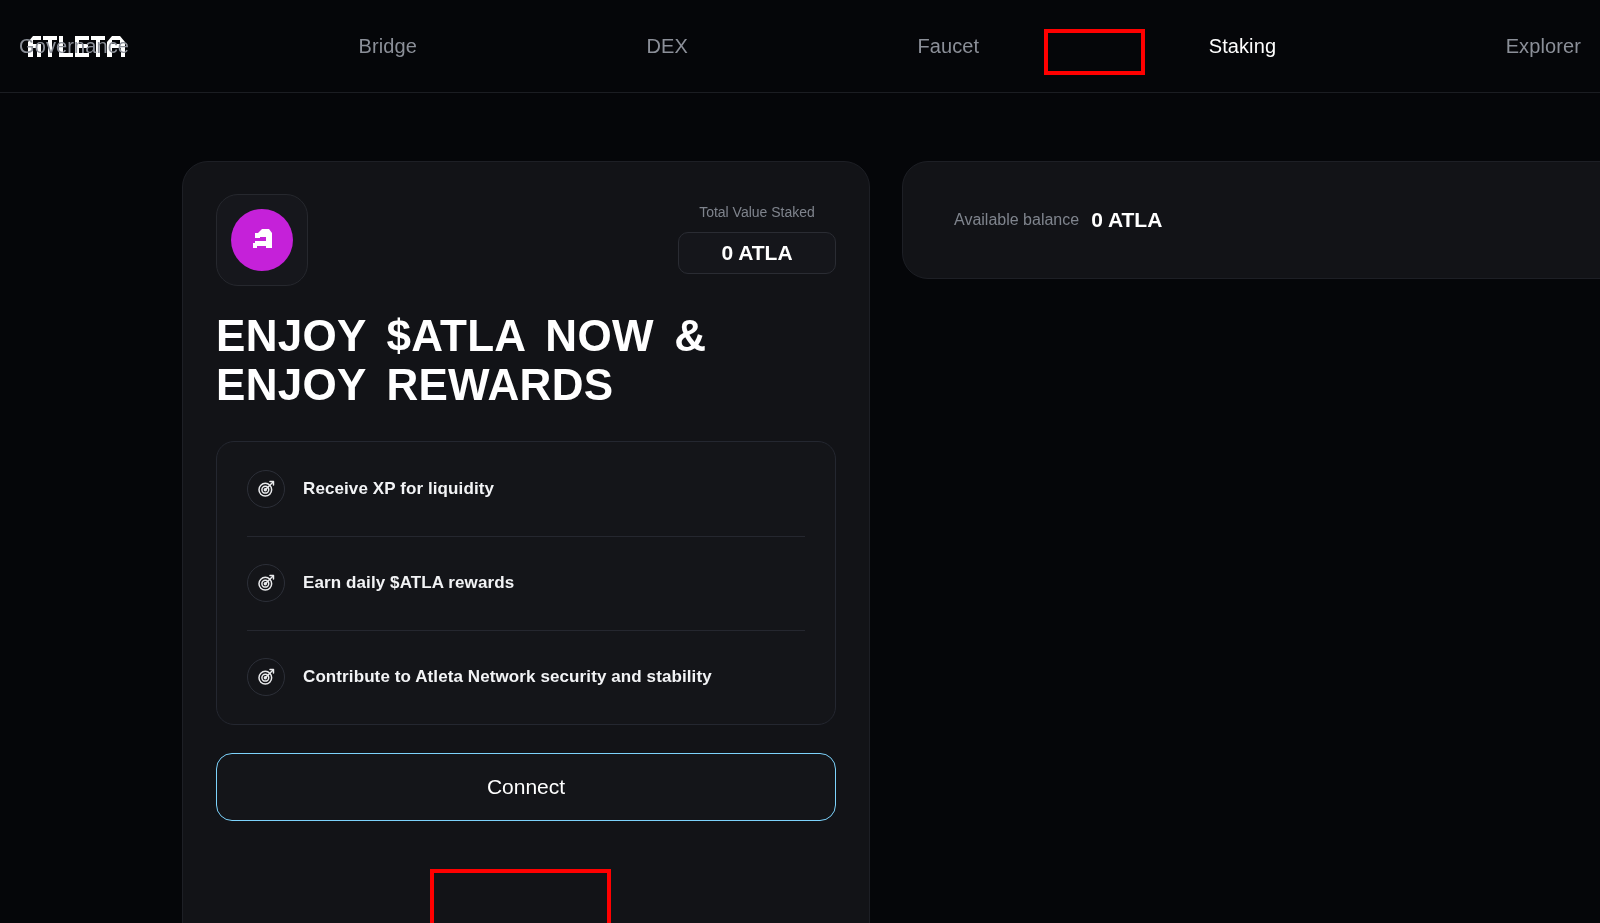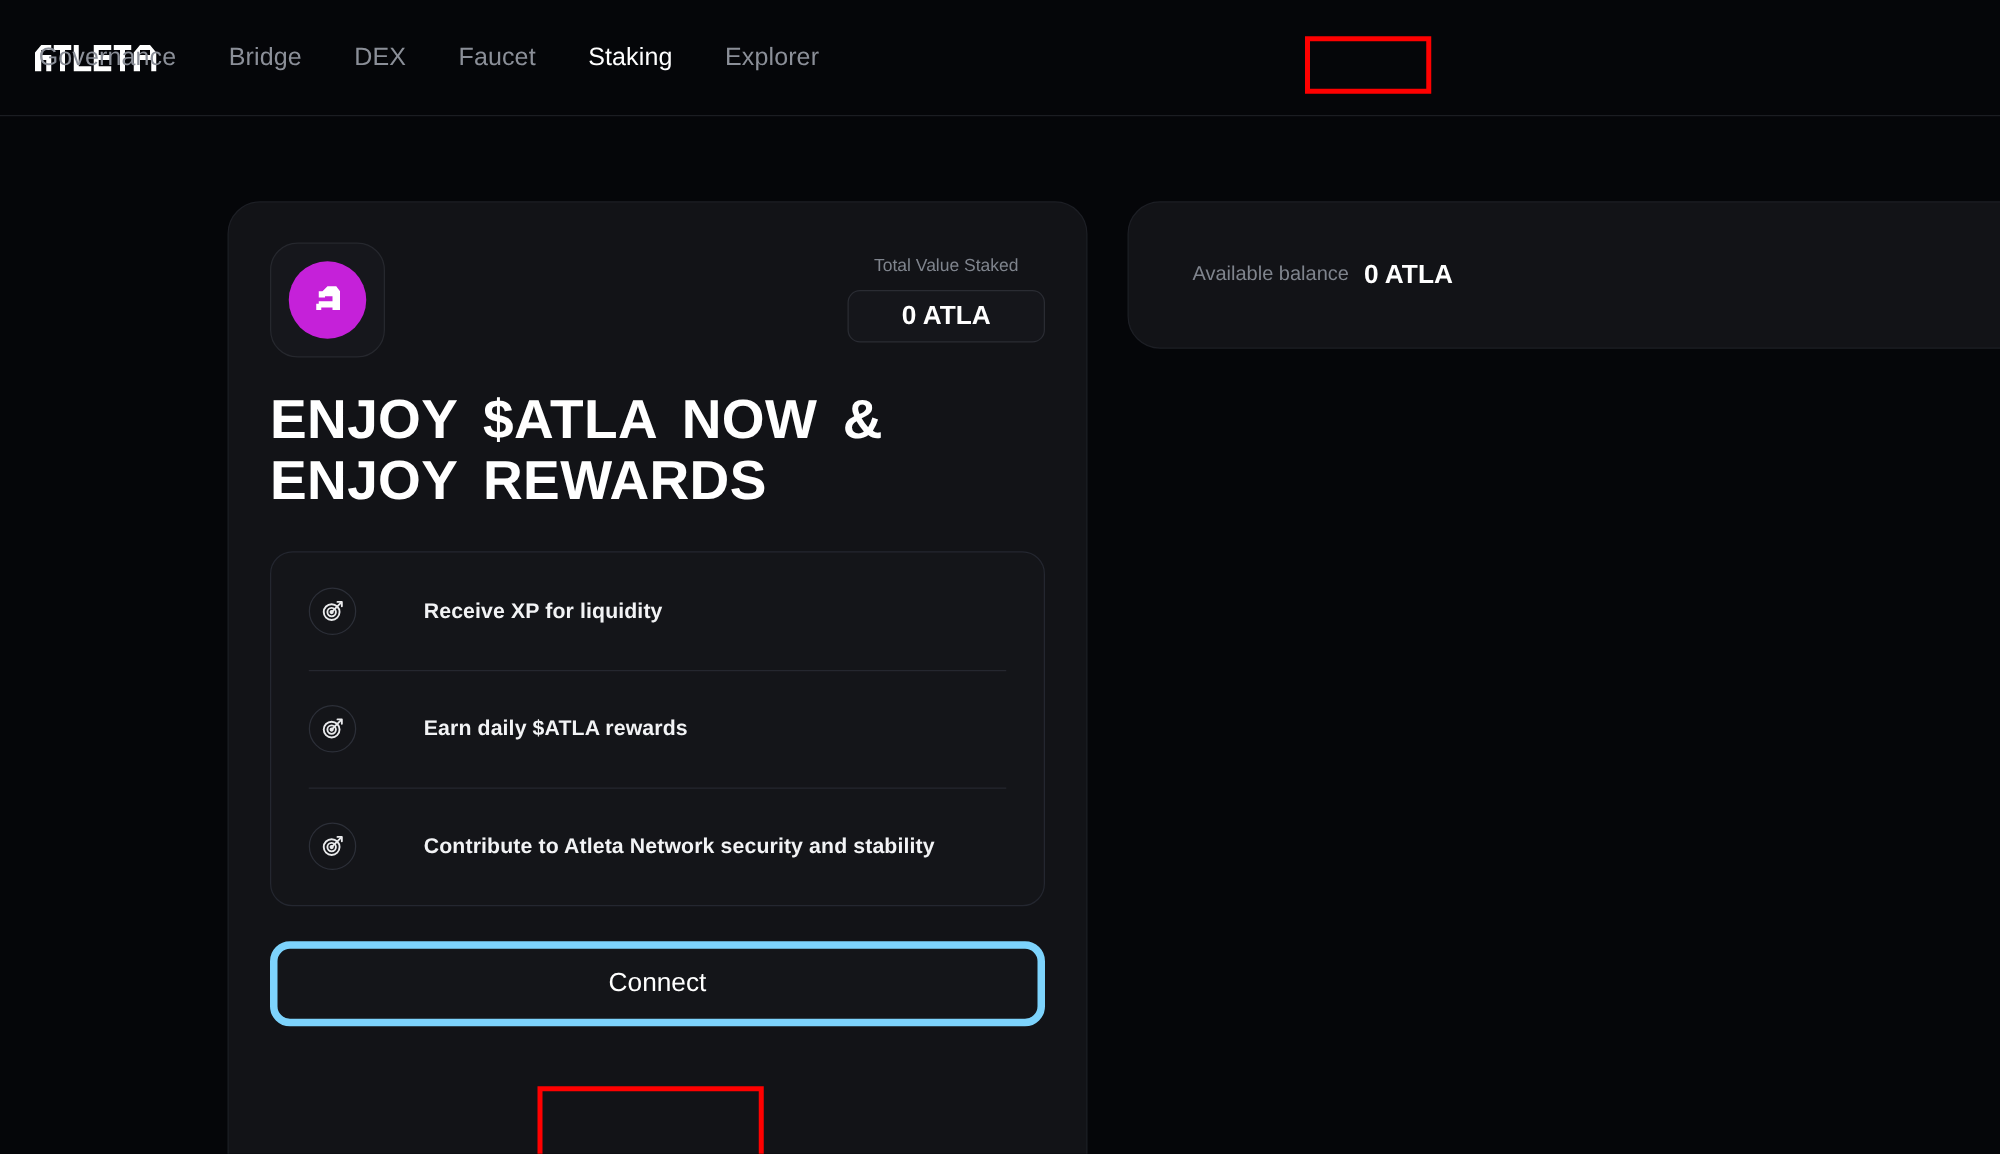--- a/index.html
+++ b/index.html
@@ -29,23 +29,22 @@
     display: block;
   }
 
   .nav {
     position: absolute;
     left: 0; right: 0;
     top: 0;
     height: 92px;
     display: flex;
     align-items: center;
-    justify-content: flex-start;
+    justify-content: space-between;
     gap: 4px;
-    margin-left: 12px;
   }
 
   .nav-item {
     color: #8b8f98;
     font-size: 20px;
     letter-spacing: 0.1px;
     padding: 10px 19px;
     cursor: pointer;
     white-space: nowrap;
     background: transparent;
@@ -187,26 +186,25 @@
     display: flex;
     align-items: center;
     justify-content: center;
   }
 
   .feature-text {
     color: #f2f3f5;
     font-size: 17px;
     font-weight: bold;
     letter-spacing: 0.1px;
-    margin-left: 36px;
   }
 
   .connect-box {
     margin-top: 28px;
-    border: 6px solid #7dd3fc;
+    border: 1px solid #7dd3fc;
     border-radius: 16px;
     background: #141519;
     height: 68px;
     display: flex;
     align-items: center;
     justify-content: center;
   }
 
   .connect-button {
     color: #ffffff;

